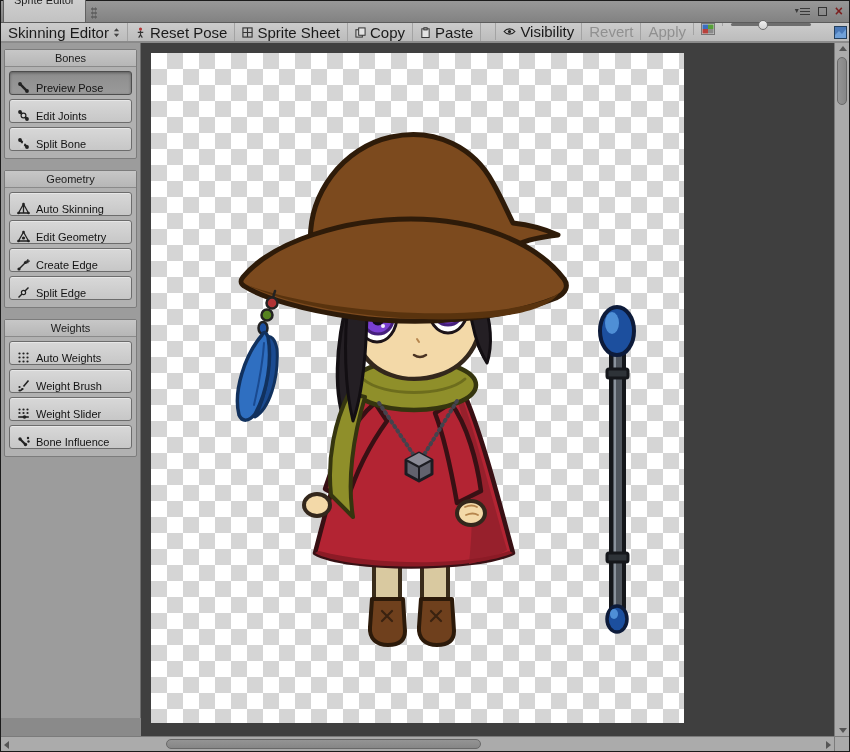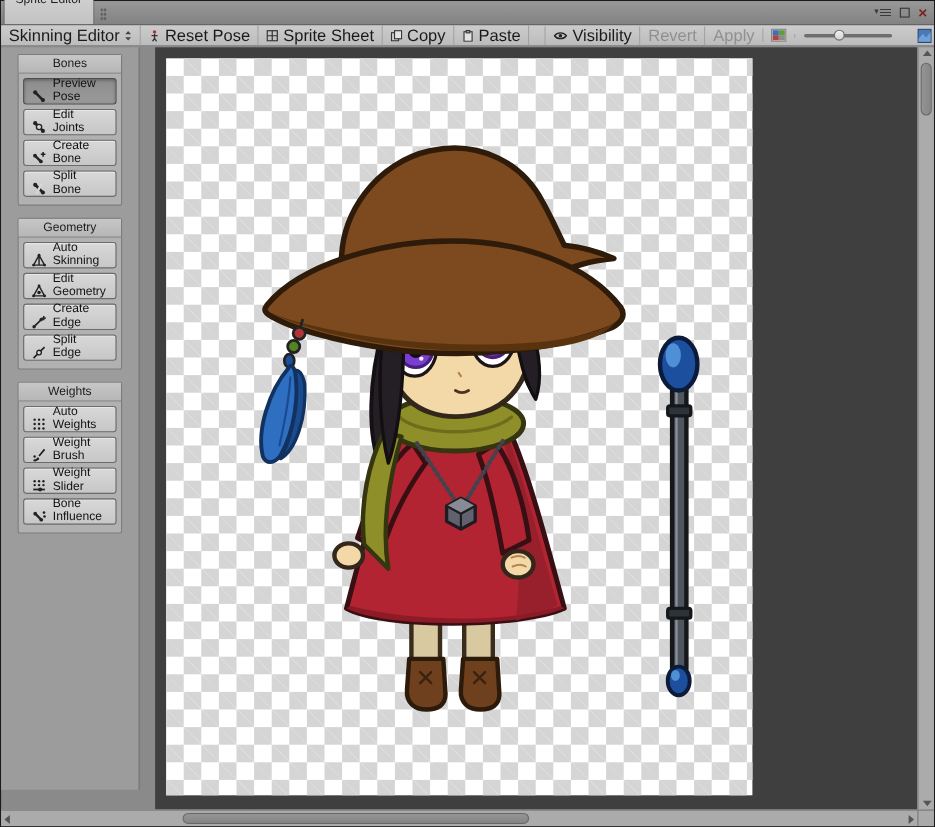--- a/index.html
+++ b/index.html
@@ -14,30 +14,30 @@
   .win-controls{margin-left:auto;display:flex;align-items:center;gap:8px;height:22px;padding-right:6px}
   .menu-lines{display:inline-block;width:10px;height:7px;background:repeating-linear-gradient(#3a3a3a 0 1px,transparent 1px 3px)}
   .menu-caret{font-size:8px;color:#3a3a3a;line-height:1}
   .max-box{display:inline-block;width:9px;height:9px;border:1.5px solid #343434}
   .close-x{font-size:14px;font-weight:bold;color:#7c1f1f;line-height:1}
 
   
   .toolbar{position:absolute;left:0;top:22px;right:0;height:19px;background:linear-gradient(#cccccc,#bcbcbc);border-bottom:1px solid #8b8b8b;display:flex;align-items:stretch;font-size:15px}
   .tb-item{display:flex;align-items:center;gap:4px;padding:0 7px;border-right:1px solid #a3a3a3;color:#1a1a1a;cursor:default;white-space:nowrap}
   .tb-item svg{flex:0 0 auto}
-  .tb-right{margin-left:auto;display:flex;align-items:center}
+  .tb-right{margin-left:auto;display:flex;align-items:flex-start}
   .tb-right .tb-item{border-right:none;border-left:1px solid #a3a3a3}
   .tb-item.disabled{color:#909090}
   .slider-wrap{display:flex;align-items:center;padding:0 8px;margin-right:30px;border-left:1px solid #a3a3a3}
   .slider-track{position:relative;width:80px;height:3px;background:#6e6e6e;border-radius:2px}
   .slider-knob{position:absolute;top:50%;width:10px;height:10px;margin:-5px 0 0 -5px;border-radius:50%;background:linear-gradient(#f0f0f0,#d2d2d2);border:1px solid #6f6f6f}
   .tb-corner-icon{position:absolute;right:2px;top:3px}
 
   
-  .sidebar{position:absolute;left:0;top:42px;bottom:33px;width:126px;background:#9c9c9c;border-right:1px solid #6e6e6e;padding:6px 15px}
+  .sidebar{position:absolute;left:0;top:42px;bottom:33px;width:140px;background:#9c9c9c;border-right:1px solid #6e6e6e;padding:6px 3px}
   .panel{background:#b1b1b1;border:1px solid #7c7c7c;border-radius:2px;margin-bottom:11px;padding-bottom:3px}
   .panel-title{height:17px;display:flex;align-items:center;justify-content:center;color:#1b1b1b;background:linear-gradient(#c7c7c7,#b6b6b6);border-bottom:1px solid #8a8a8a}
   .tool-btn{height:24px;margin:4px 4px;background:linear-gradient(#d8d8d8,#c7c7c7);border:1px solid #6c6c6c;border-radius:3px;display:flex;align-items:flex-end;gap:6px;padding:0 7px;color:#121212;box-shadow:inset 0 1px 0 rgba(255,255,255,.4);cursor:default}
   .tool-btn.selected{background:linear-gradient(#8d8d8d,#9a9a9a);border-color:#4d4d4d;box-shadow:inset 0 1px 3px rgba(0,0,0,.35)}
   .tool-icon{width:13px;height:13px;display:flex;flex:0 0 auto}
 
   
   .canvas{position:absolute;left:140px;top:42px;right:15px;bottom:15px;background:#3f3f3f;overflow:hidden}
   .sprite-rect{position:absolute;left:10px;top:10px;width:533px;height:670px;background-color:#ffffff;
     background-image:linear-gradient(45deg,#d5d5d5 25%,transparent 25%,transparent 75%,#d5d5d5 75%),
@@ -165,31 +165,20 @@
       <div class="tool-btn">
         <span class="tool-icon">
             <svg viewBox="0 0 13 13">
               <path d="M3 3 L10 10" stroke="#222" stroke-width="2.4"></path>
               <circle cx="3" cy="3" r="1.9" fill="#222"></circle>
               <circle cx="10" cy="10" r="1.9" fill="#222"></circle>
               <circle cx="6.5" cy="6.5" r="2.4" fill="#d6d6d6" stroke="#222" stroke-width="1.2"></circle>
             </svg>
           </span>
         <span>Edit Joints</span>
-      </div>
-      <div class="tool-btn">
-        <span class="tool-icon">
-            <svg viewBox="0 0 13 13">
-              <path d="M2.8 4.5 L8 9.7" stroke="#222" stroke-width="2.2"></path>
-              <circle cx="2.8" cy="4.5" r="1.7" fill="#222"></circle>
-              <circle cx="8.2" cy="9.8" r="1.7" fill="#222"></circle>
-              <path d="M10.2 1.2v4.2 M8.1 3.3h4.2" stroke="#222" stroke-width="1.4"></path>
-            </svg>
-          </span>
-        <span>Create Bone</span>
       </div>
       <div class="tool-btn">
         <span class="tool-icon">
             <svg viewBox="0 0 13 13">
               <path d="M3 3 L10 10" stroke="#222" stroke-width="2.4"></path>
               <circle cx="3" cy="3" r="1.9" fill="#222"></circle>
               <circle cx="10" cy="10" r="1.9" fill="#222"></circle>
               <path d="M9 2 L4 11" stroke="#d6d6d6" stroke-width="2.2"></path>
             </svg>
           </span>

